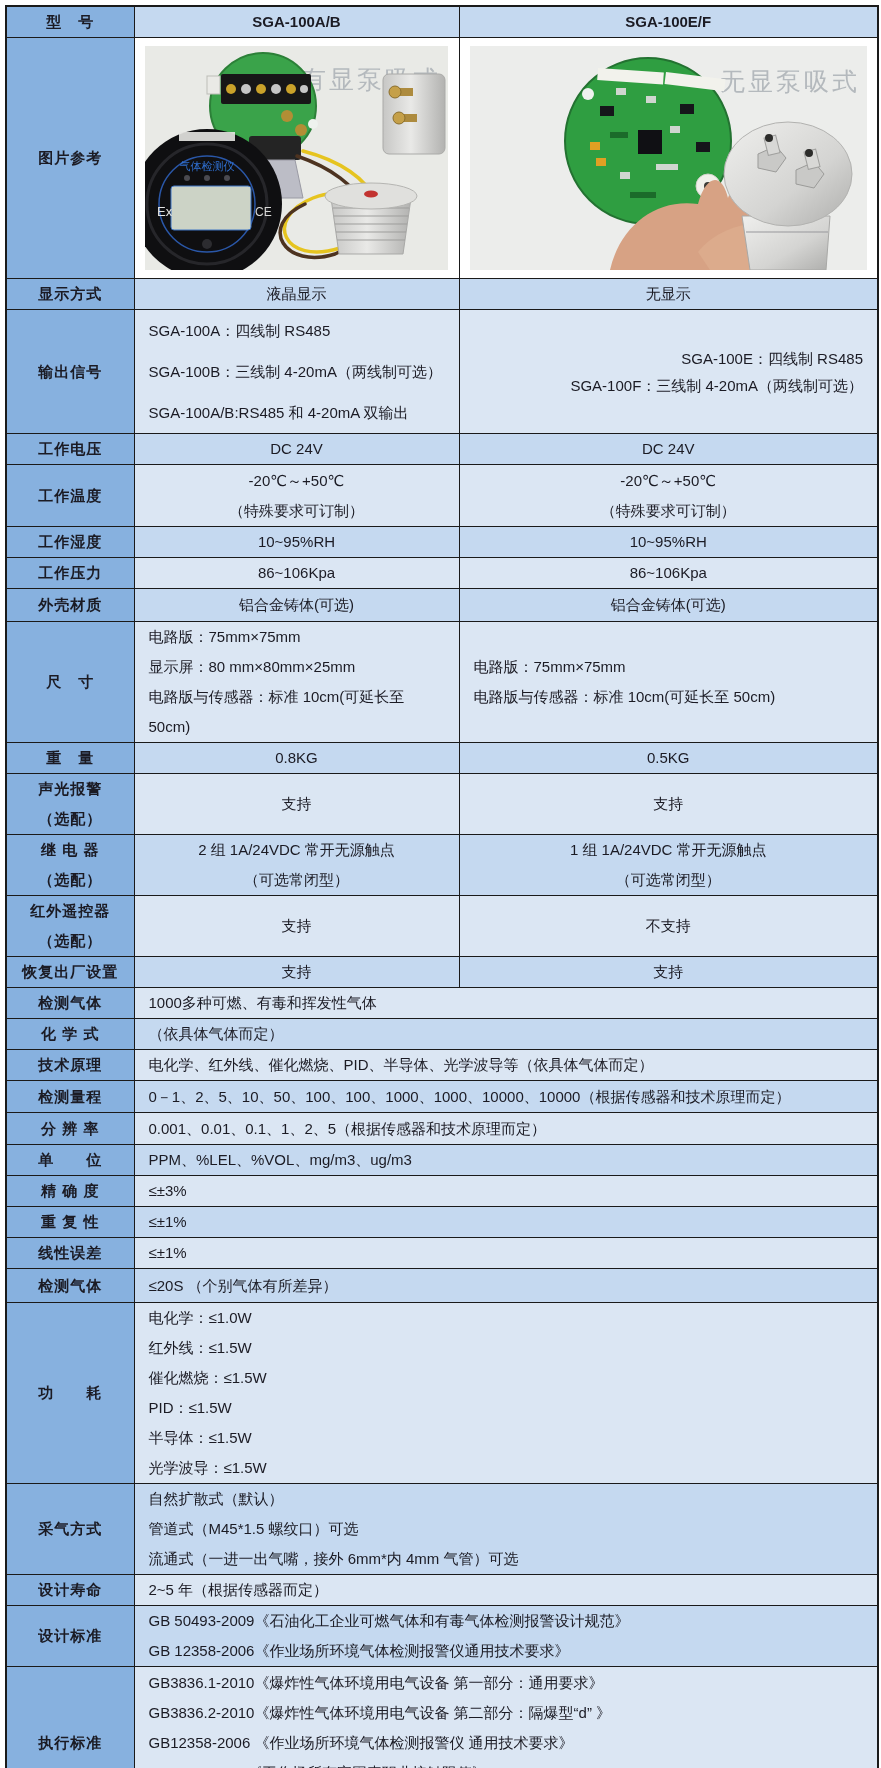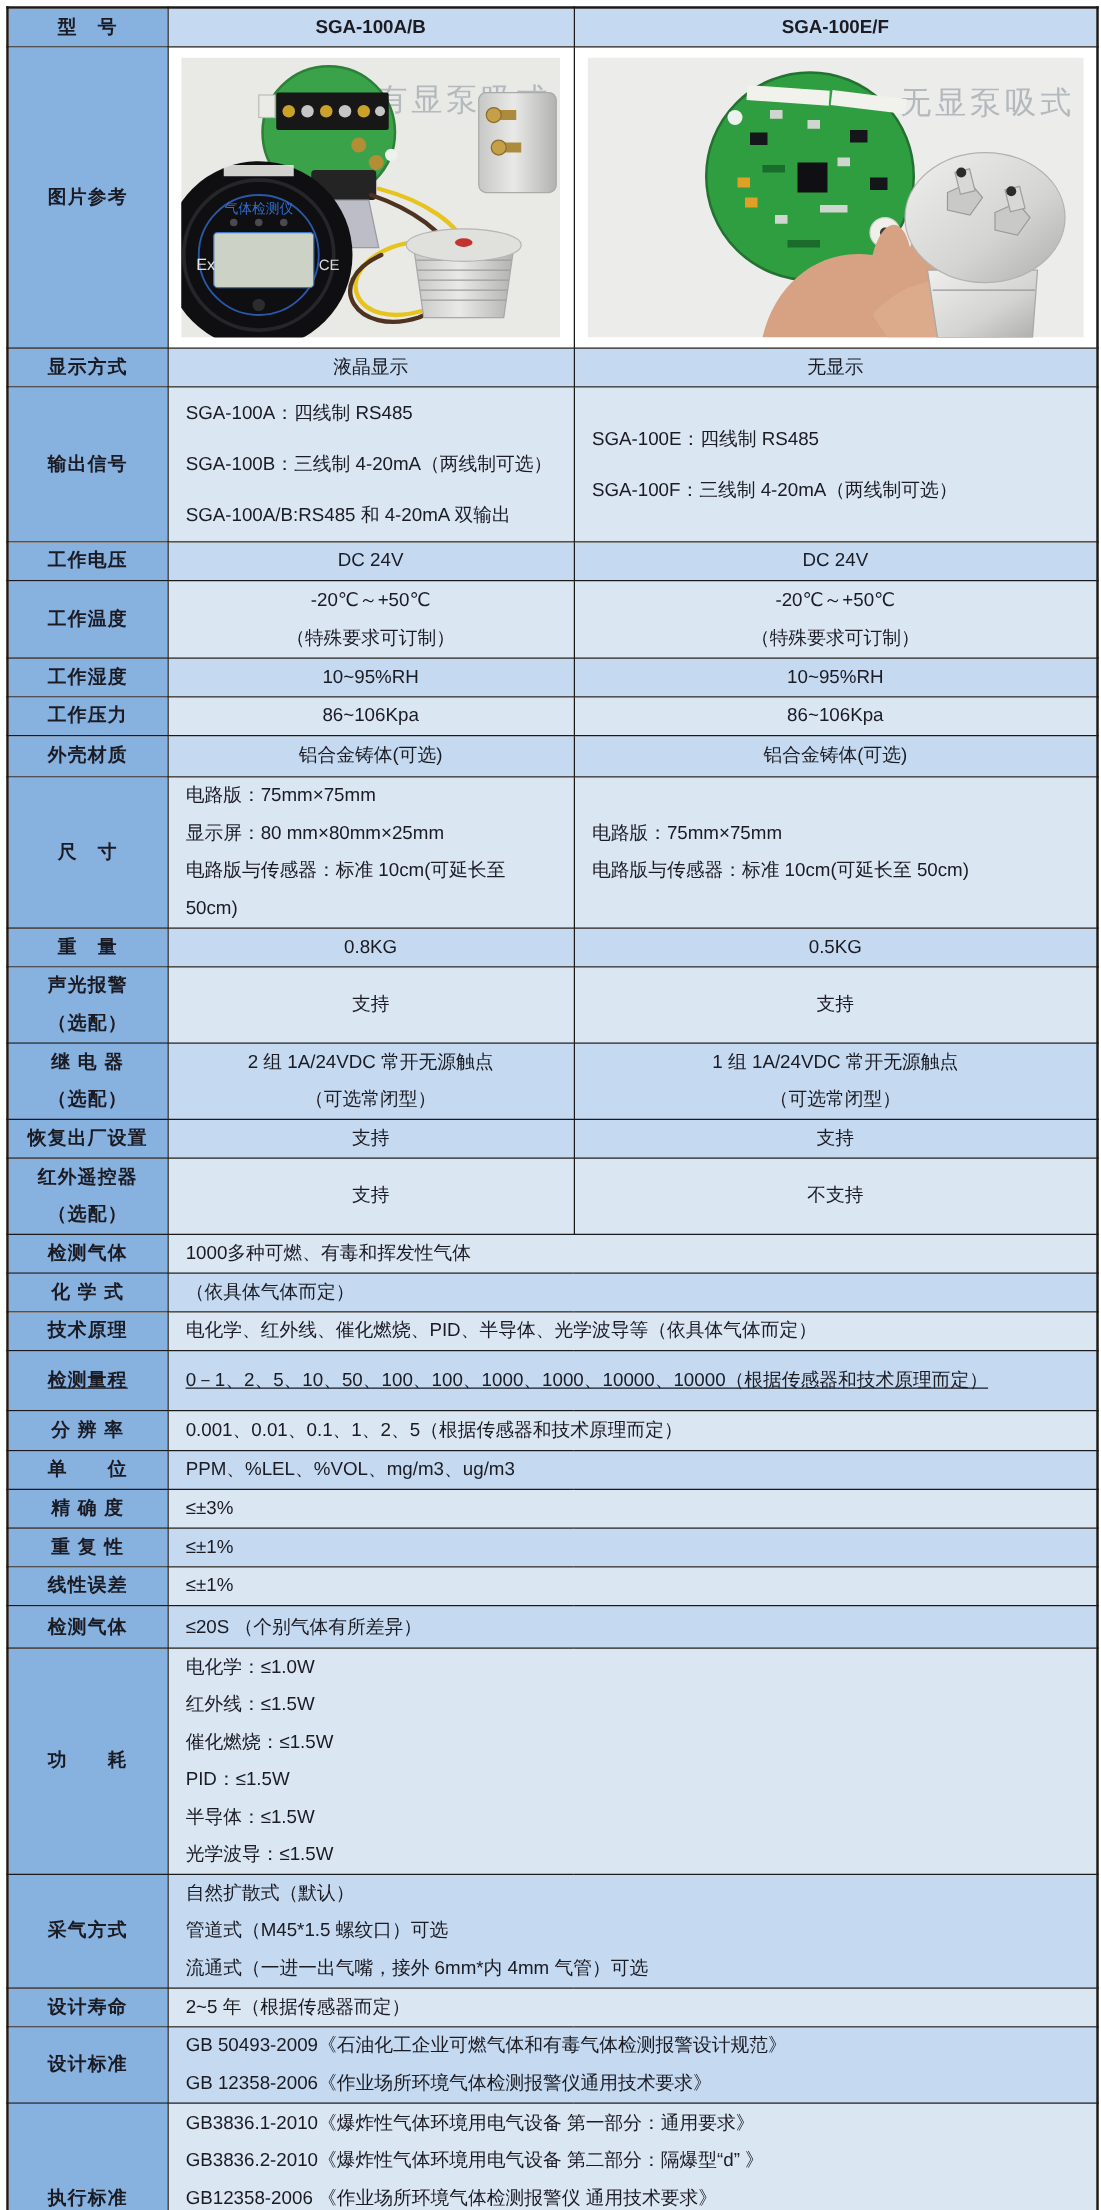--- a/index.html
+++ b/index.html
@@ -221,21 +221,21 @@
       <tr style="height: 31px; margin-left: 20px;">
         <td class="label-cell">显示方式</td>
         <td class="value-cell band-dark">液晶显示</td>
         <td class="value-cell band-dark">无显示</td>
       </tr>
       <tr style="height: 124px;">
         <td class="label-cell">输出信号</td>
         <td class="value-cell band-light left" style="line-height: 41px;">SGA-100A：四线制 RS485
 SGA-100B：三线制 4-20mA（两线制可选）
 SGA-100A/B:RS485 和 4-20mA 双输出</td>
-        <td class="value-cell band-light left" style="line-height: 41px;">SGA-100E：四线制 RS485
+        <td class="value-cell band-light left" style="line-height: 27px; text-align: right;">SGA-100E：四线制 RS485
 SGA-100F：三线制 4-20mA（两线制可选）</td>
       </tr>
       <tr style="height: 30px;">
         <td class="label-cell">工作电压</td>
         <td class="value-cell band-dark">DC 24V</td>
         <td class="value-cell band-dark">DC 24V</td>
       </tr>
       <tr style="height: 62px;">
         <td class="label-cell">工作温度</td>
         <td class="value-cell band-light">-20℃～+50℃
@@ -278,46 +278,46 @@
         <td class="value-cell band-light">支持</td>
       </tr>
       <tr style="height: 61px;">
         <td class="label-cell">继 电 器
 （选配）</td>
         <td class="value-cell band-dark">2 组 1A/24VDC 常开无源触点
 （可选常闭型）</td>
         <td class="value-cell band-dark">1 组 1A/24VDC 常开无源触点
 （可选常闭型）</td>
       </tr>
-      <tr style="height: 31px;">
-        <td class="label-cell">恢复出厂设置</td>
-        <td class="value-cell band-dark">支持</td>
-        <td class="value-cell band-dark">支持</td>
-      </tr>
       <tr style="height: 60px;">
         <td class="label-cell">红外遥控器
 （选配）</td>
         <td class="value-cell band-light">支持</td>
         <td class="value-cell band-light">不支持</td>
       </tr>
+      <tr style="height: 31px;">
+        <td class="label-cell">恢复出厂设置</td>
+        <td class="value-cell band-dark">支持</td>
+        <td class="value-cell band-dark">支持</td>
+      </tr>
     </tbody>
   <tbody>
       <tr style="height: 30px;">
         <td class="label-cell">检测气体</td>
         <td class="value-cell left band-light" colspan="2">1000多种可燃、有毒和挥发性气体</td>
       </tr>
       <tr style="height: 30px; padding-left: 32px;">
         <td class="label-cell">化 学 式</td>
         <td class="value-cell left band-dark" colspan="2">（依具体气体而定）</td>
       </tr>
       <tr style="height: 30px; padding-left: 27px;">
         <td class="label-cell">技术原理</td>
         <td class="value-cell left band-light" colspan="2">电化学、红外线、催化燃烧、PID、半导体、光学波导等（依具体气体而定）</td>
       </tr>
-      <tr style="height: 48px; text-decoration: underline;">
+      <tr style="height: 32px;">
         <td class="label-cell">检测量程</td>
         <td class="value-cell left band-dark" colspan="2">0－1、2、5、10、50、100、100、1000、1000、10000、10000（根据传感器和技术原理而定）</td>
       </tr>
       <tr style="height: 32px;">
         <td class="label-cell">分 辨 率</td>
         <td class="value-cell left band-light" colspan="2">0.001、0.01、0.1、1、2、5（根据传感器和技术原理而定）</td>
       </tr>
       <tr style="height: 30px;">
         <td class="label-cell">单　　位</td>
         <td class="value-cell left band-dark" colspan="2">PPM、%LEL、%VOL、mg/m3、ug/m3</td>

